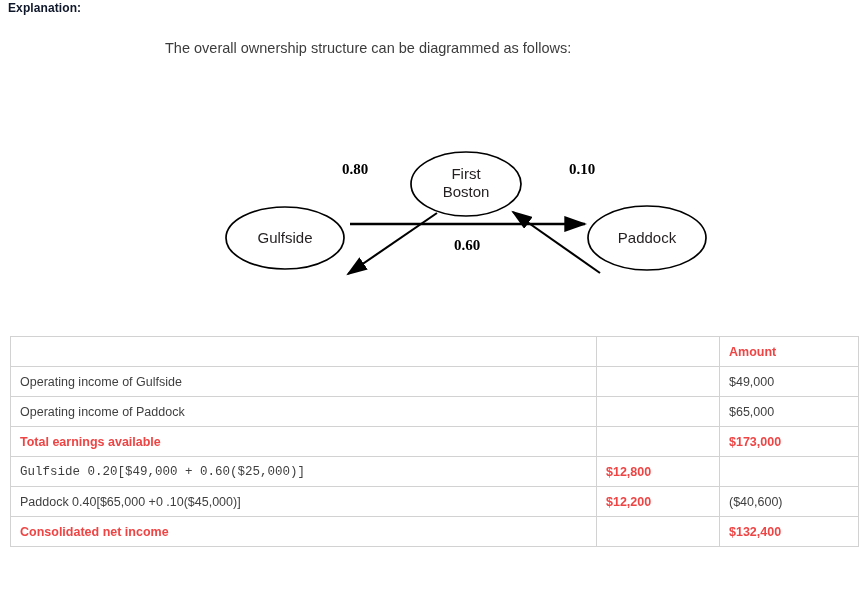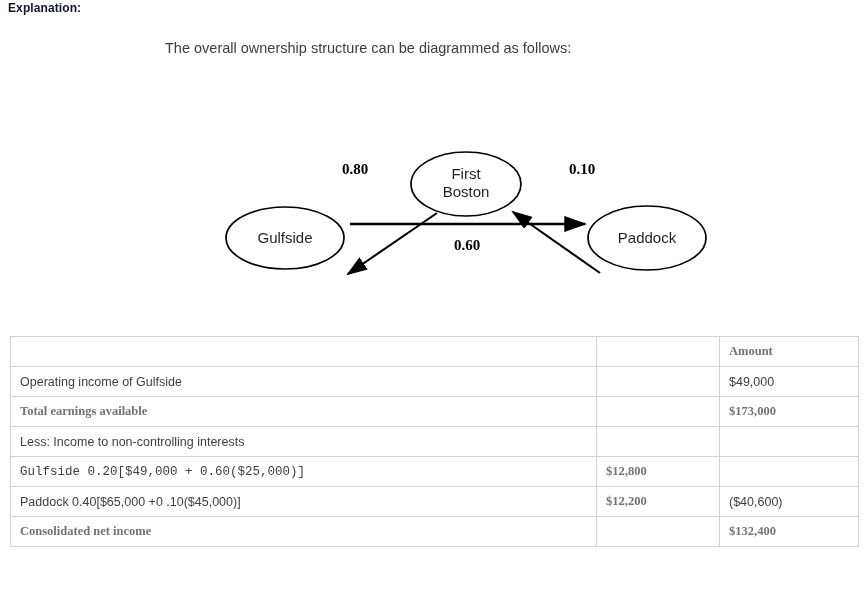--- a/index.html
+++ b/index.html
@@ -80,22 +80,21 @@
     overflow: hidden;
     white-space: nowrap;
   }
   .col-desc  { width: 586px; }
   .col-mid   { width: 123px; }
   .col-amt   { width: 139px; }
 
   .bold-row td,
   td.bold {
     font-weight: bold;
-    color: #737373;
-    font-family: Liberation Serif, serif;
+    color: #ef4444;
   }
   .indent-1 { padding-left: 50px; font-family: Liberation Mono, monospace; }
   .indent-2 { padding-left: 60px; margin-top: 24px; }
 </style>
 </head>
 <body>
 
 <div class="explanation-label">Explanation:</div>
 
 <div class="intro-text">The overall ownership structure can be diagrammed as follows:</div>
@@ -152,29 +151,29 @@
     <tr>
       <td></td>
       <td></td>
       <td class="bold">Amount</td>
     </tr>
     <tr>
       <td>Operating income of Gulfside</td>
       <td></td>
       <td>$49,000</td>
     </tr>
+    <tr>
+      <td>Operating income of Paddock</td>
+      <td></td>
+      <td>$65,000</td>
+    </tr>
     <tr class="bold-row">
       <td>Total earnings available</td>
       <td></td>
       <td>$173,000</td>
-    </tr>
-    <tr>
-      <td>Less: Income to non-controlling interests</td>
-      <td></td>
-      <td></td>
     </tr>
     <tr>
       <td class="indent-1">Gulfside 0.20[$49,000 + 0.60($25,000)]</td>
       <td class="bold">$12,800</td>
       <td></td>
     </tr>
     <tr>
       <td class="indent-2">Paddock 0.40[$65,000 +0 .10($45,000)]</td>
       <td class="bold">$12,200</td>
       <td>($40,600)</td>

